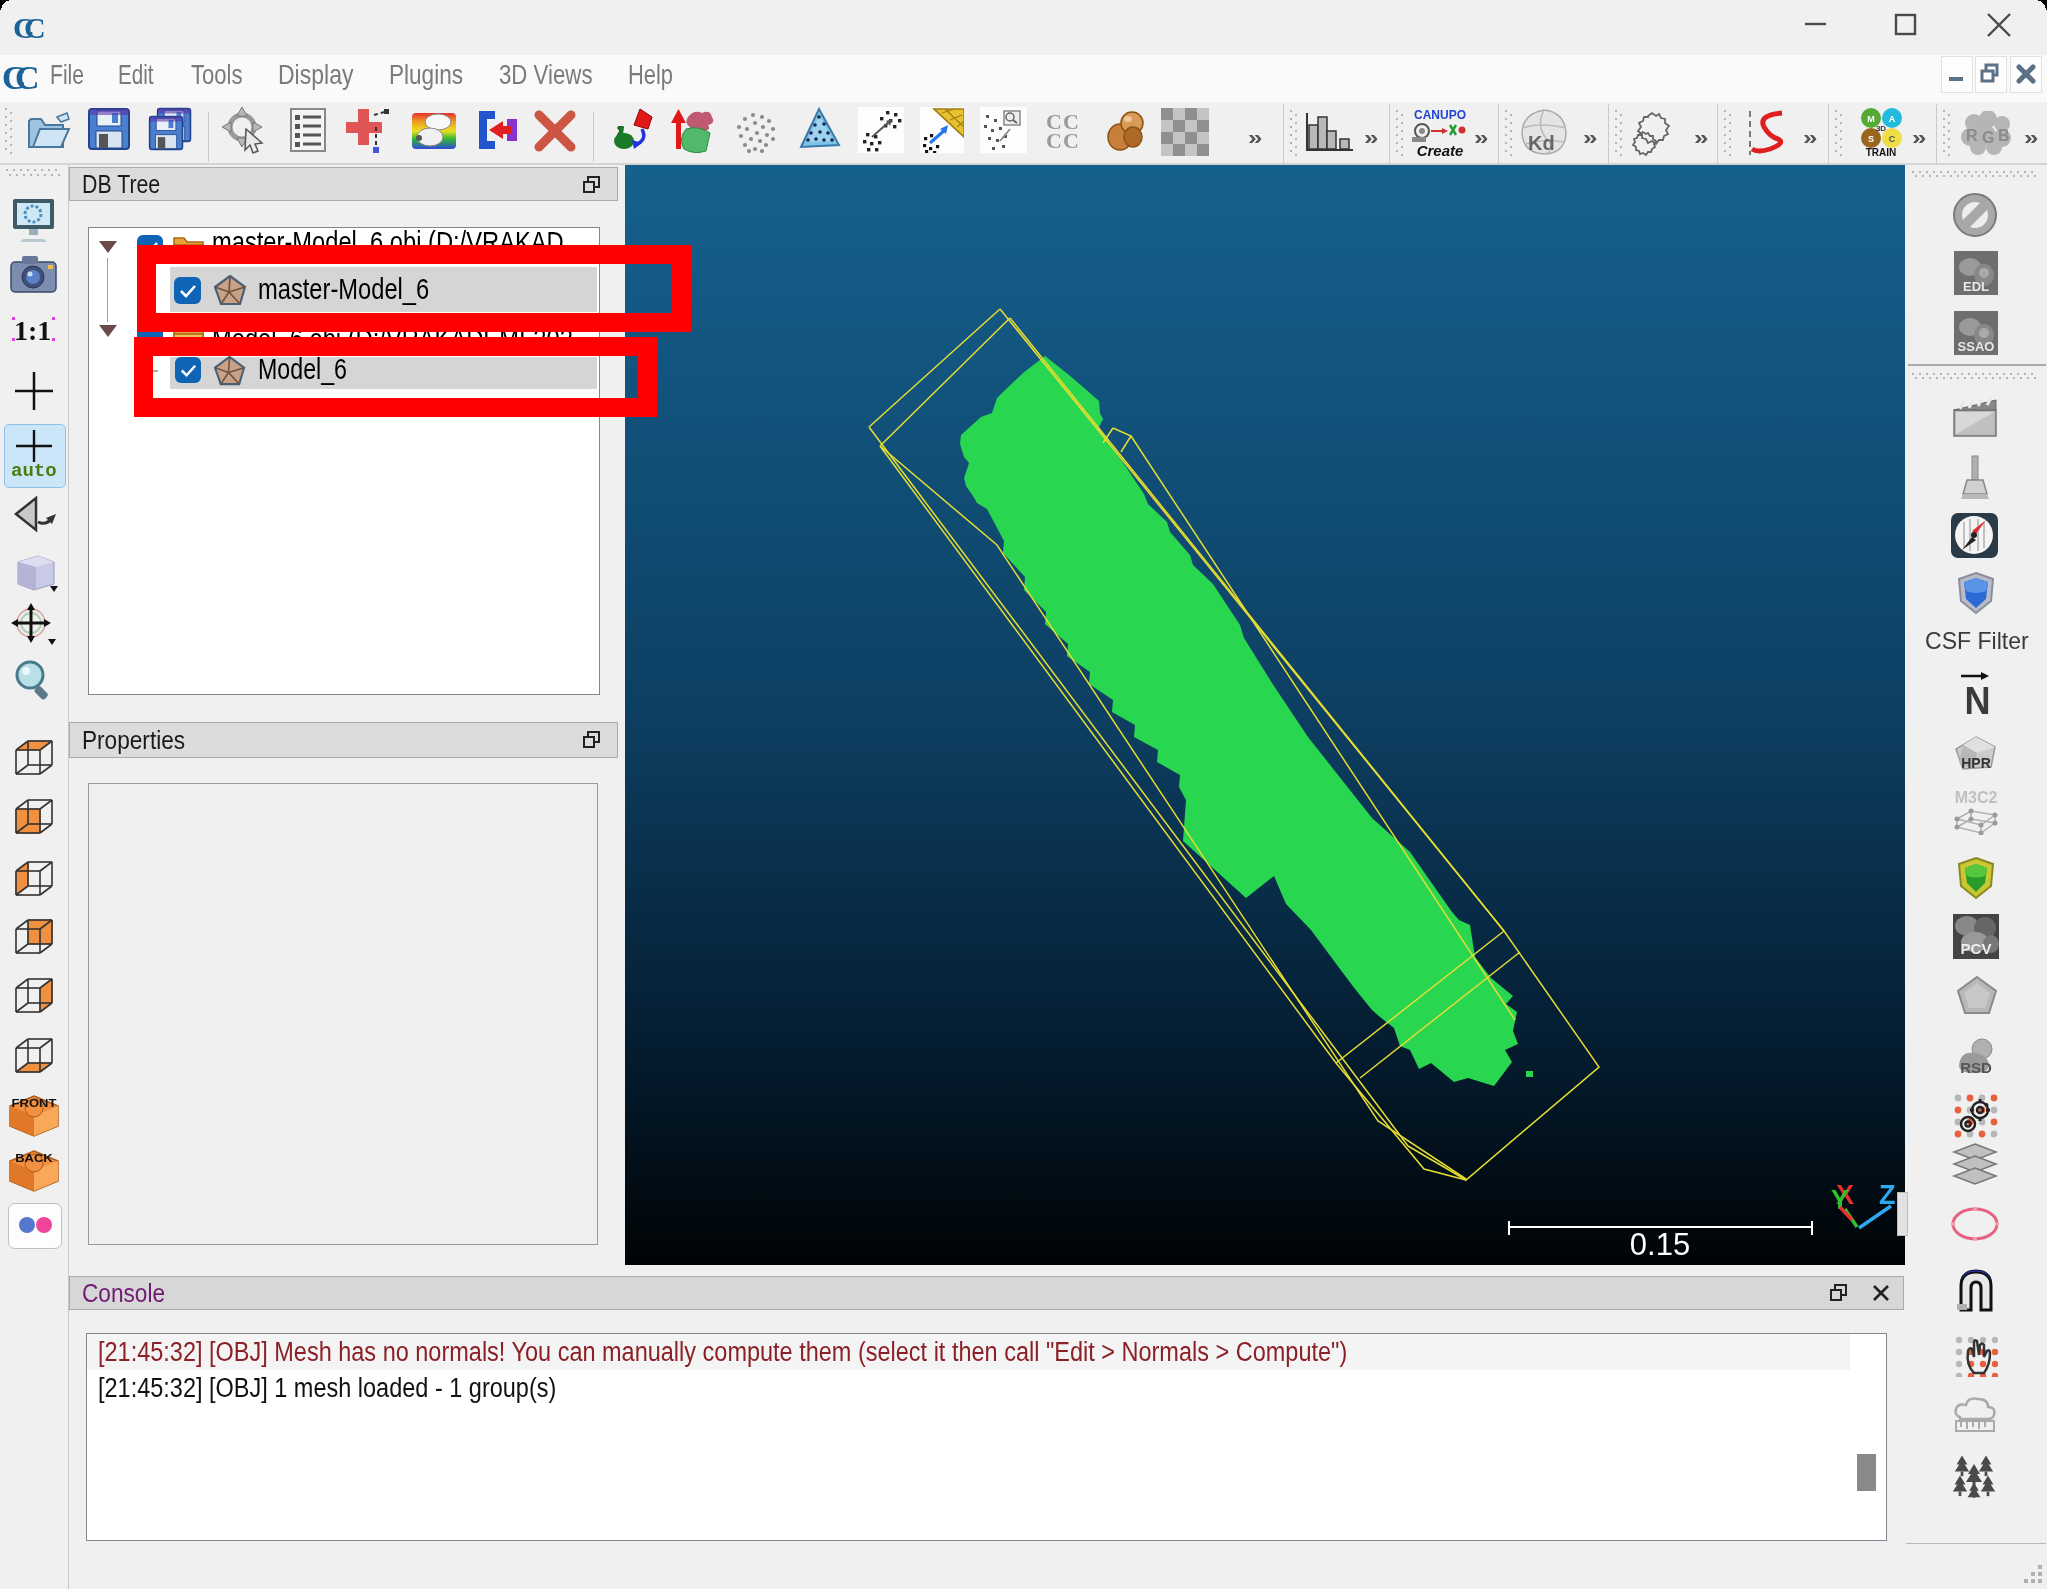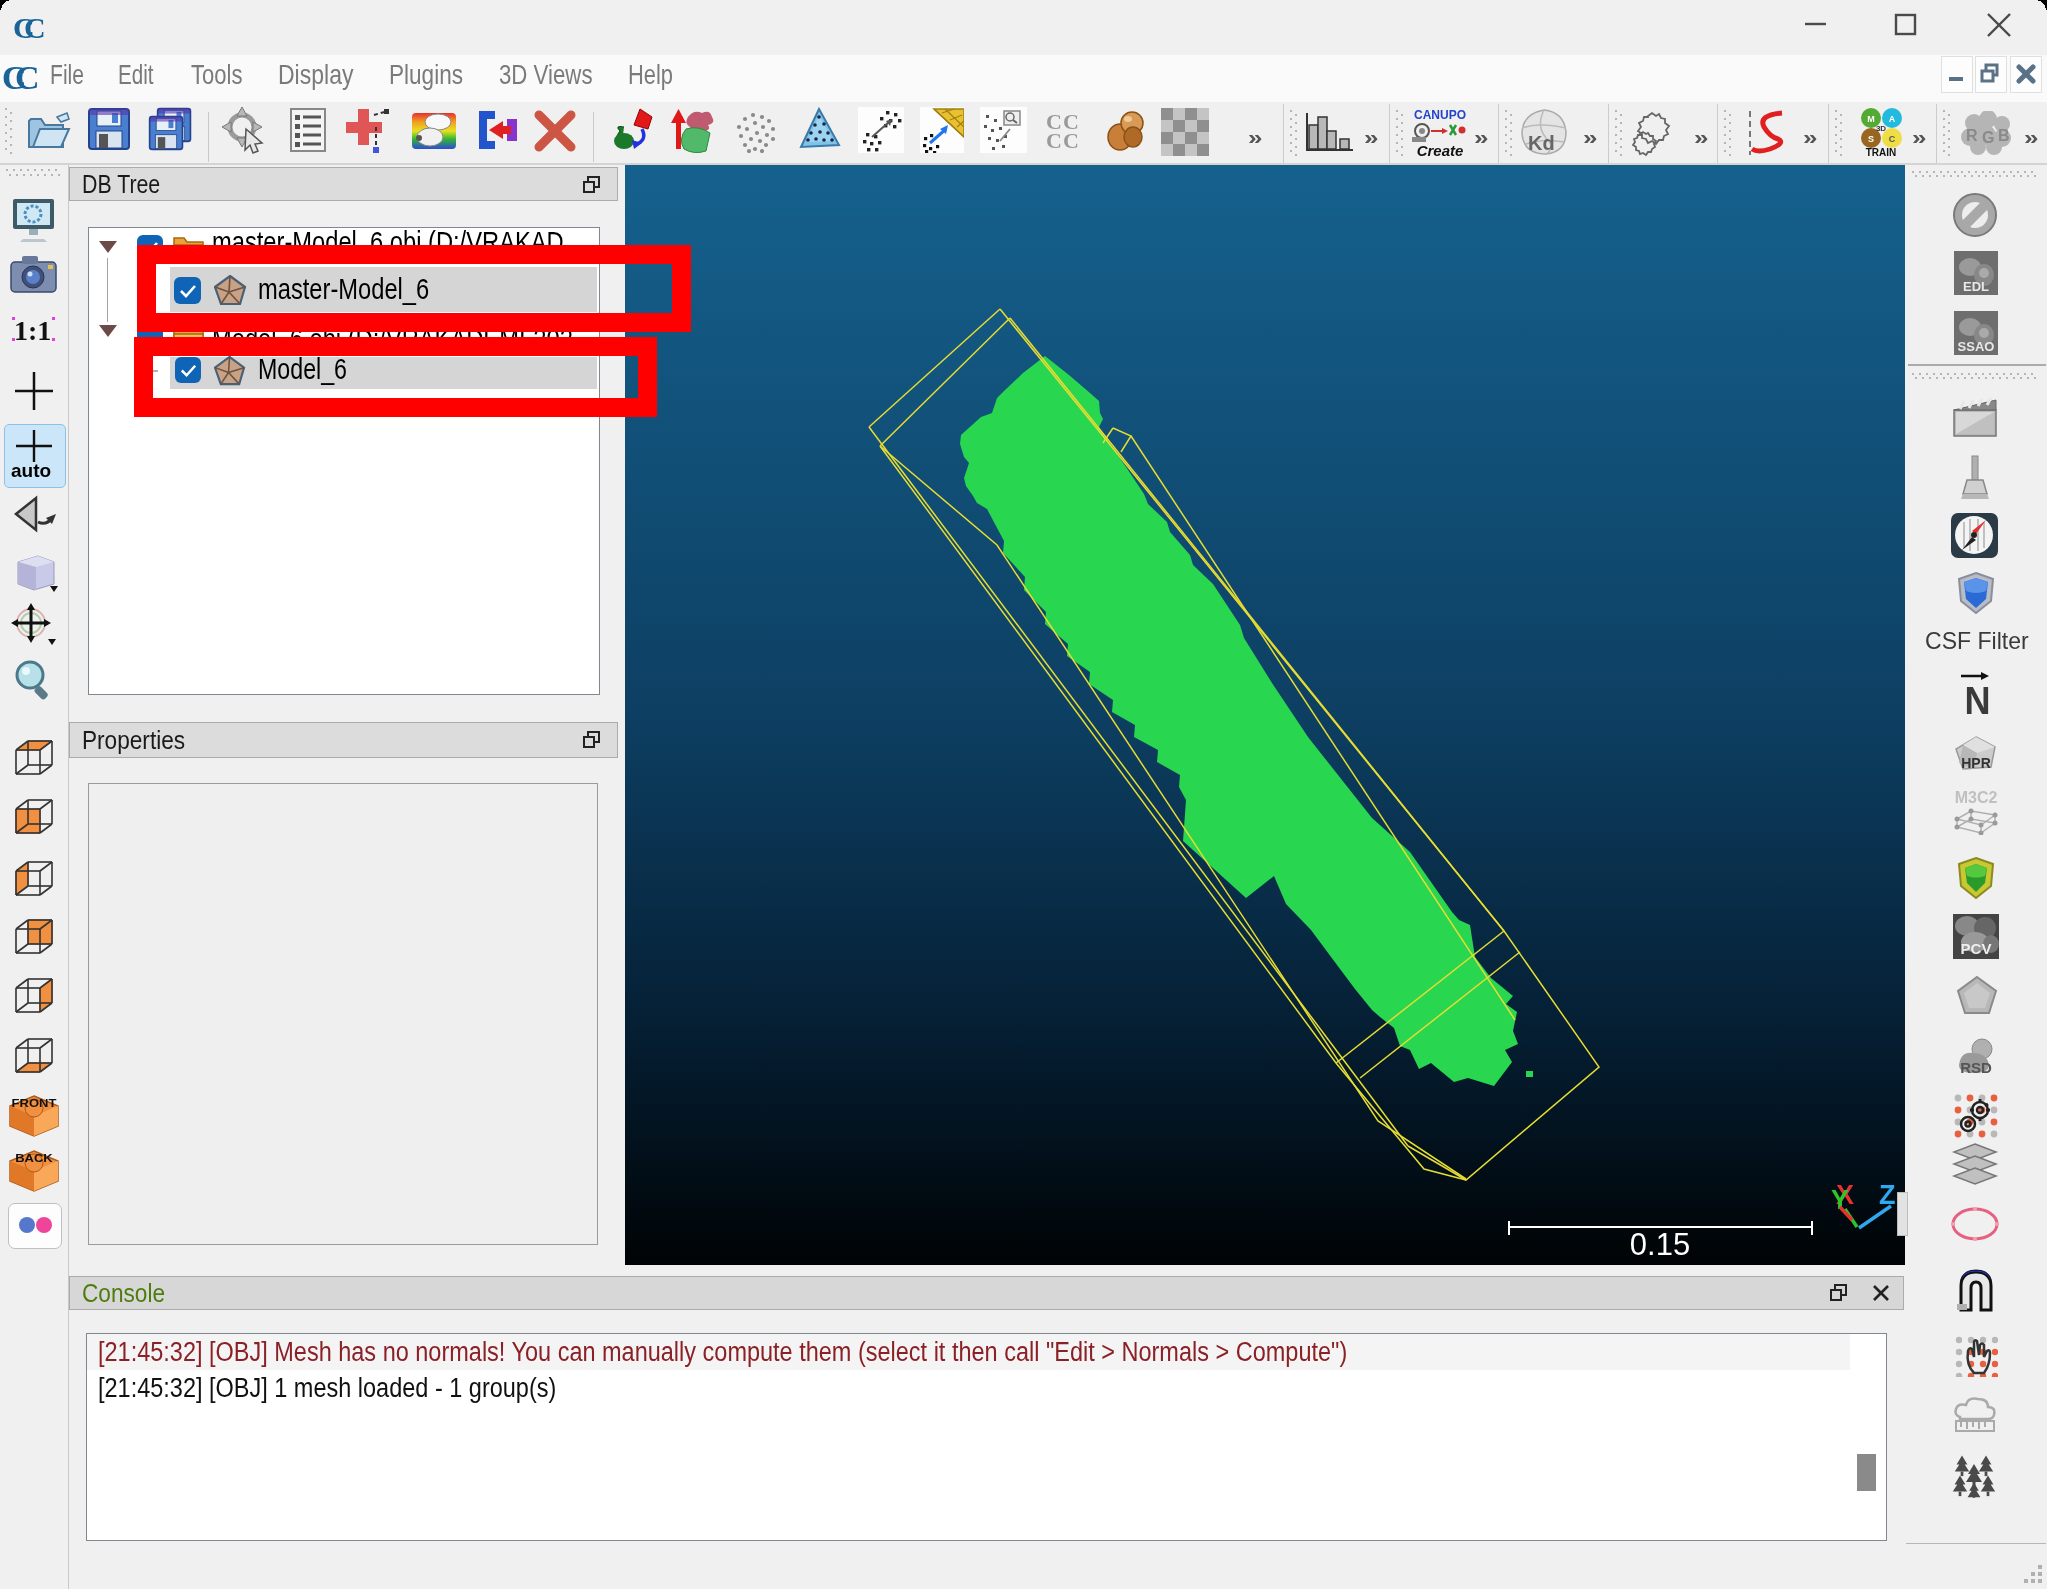--- a/index.html
+++ b/index.html
@@ -505,21 +505,21 @@
           <line x1="2" y1="21" x2="40" y2="21"></line>
         </g>
       </svg>
 <div class="abs" style="left:4px;top:424px;width:60px;height:62px;background:#cbe6f8;border:1px solid #8ec1e8;border-radius:5px;"></div>
 <svg class="abs" style="left:14px;top:428px;" width="40" height="36" viewBox="0 0 40 36">
         <g stroke="#111" stroke-width="2.4">
           <line x1="20" y1="2" x2="20" y2="34"></line>
           <line x1="2" y1="18" x2="38" y2="18"></line>
         </g>
       </svg>
-<div class="abs" style="left:11px;top:460px;font-size:19px;font-weight:bold;color:#000000;">auto</div>
+<div class="abs" style="left:11px;top:460px;font-size:19px;font-weight:bold;color:#4d7c0f;font-family:Liberation Mono, monospace;">auto</div>
 <svg class="abs" style="left:12px;top:492px;" width="46" height="44" viewBox="0 0 46 44">
 <polygon points="4,22 24,6 24,38" fill="#c8c8c8" stroke="#333" stroke-width="2.5"></polygon>
 <path d="M26,30 Q34,34 40,26" fill="none" stroke="#333" stroke-width="3"></path>
 <polygon points="44,22 40,32 34,26" fill="#333"></polygon>
       </svg>
 <svg class="abs" style="left:10px;top:550px;" width="48" height="42" viewBox="0 0 48 42">
 <polygon points="8,12 28,6 44,12 44,34 24,40 8,34" fill="#c9c9e8" stroke="#9a9ab8" stroke-width="1"></polygon>
 <polygon points="8,12 28,6 44,12 26,17" fill="#dedef2"></polygon>
 <polygon points="8,12 26,17 26,40 8,34" fill="#b4b4d8"></polygon>
 <polygon points="40,36 48,36 44,42" fill="#111"></polygon>
@@ -1098,21 +1098,21 @@
 <polygon points="0,-14 6,-4 3,-4 8,4 -8,4 -3,-4 -6,-4"></polygon>
           <rect x="-1.5" y="4" width="3" height="5"></rect>
         </g>
       </svg>
 <div class="abs" style="left:1906px;top:1543px;width:140px;height:1px;background:#b8b8b8;"></div>
     </div>
 
 <div class="abs" style="left:1897px;top:1192px;width:9px;height:42px;background:#e2e2e2;border:1px solid #bdbdbd;"></div>
 
 <div class="abs" style="left:69px;top:1276px;width:1835px;height:34px;background:#d7d7d7;border:1px solid #ababab;box-sizing:border-box;"></div>
-<div class="abs" style="left:82px;top:1280px;font-size:26px;line-height:26px;color:#4d7c0f;"><span class="sx" style="transform:scaleX(0.87)">Console</span></div>
+<div class="abs" style="left:82px;top:1280px;font-size:26px;line-height:26px;color:#701a75;"><span class="sx" style="transform:scaleX(0.87)">Console</span></div>
 <svg class="abs" style="left:1830px;top:1284px;" width="17" height="17" viewBox="0 0 17 17">
   <rect x="5" y="1" width="11" height="10" fill="none" stroke="#222" stroke-width="2"></rect>
   <rect x="1" y="6" width="10" height="10" fill="#d7d7d7" stroke="#222" stroke-width="2"></rect>
 </svg>
 <svg class="abs" style="left:1872px;top:1284px;" width="18" height="18" viewBox="0 0 18 18">
   <g stroke="#222" stroke-width="2.6">
         <line x1="2" y1="2" x2="16" y2="16"></line>
         <line x1="16" y1="2" x2="2" y2="16"></line>
       </g>
 </svg>

